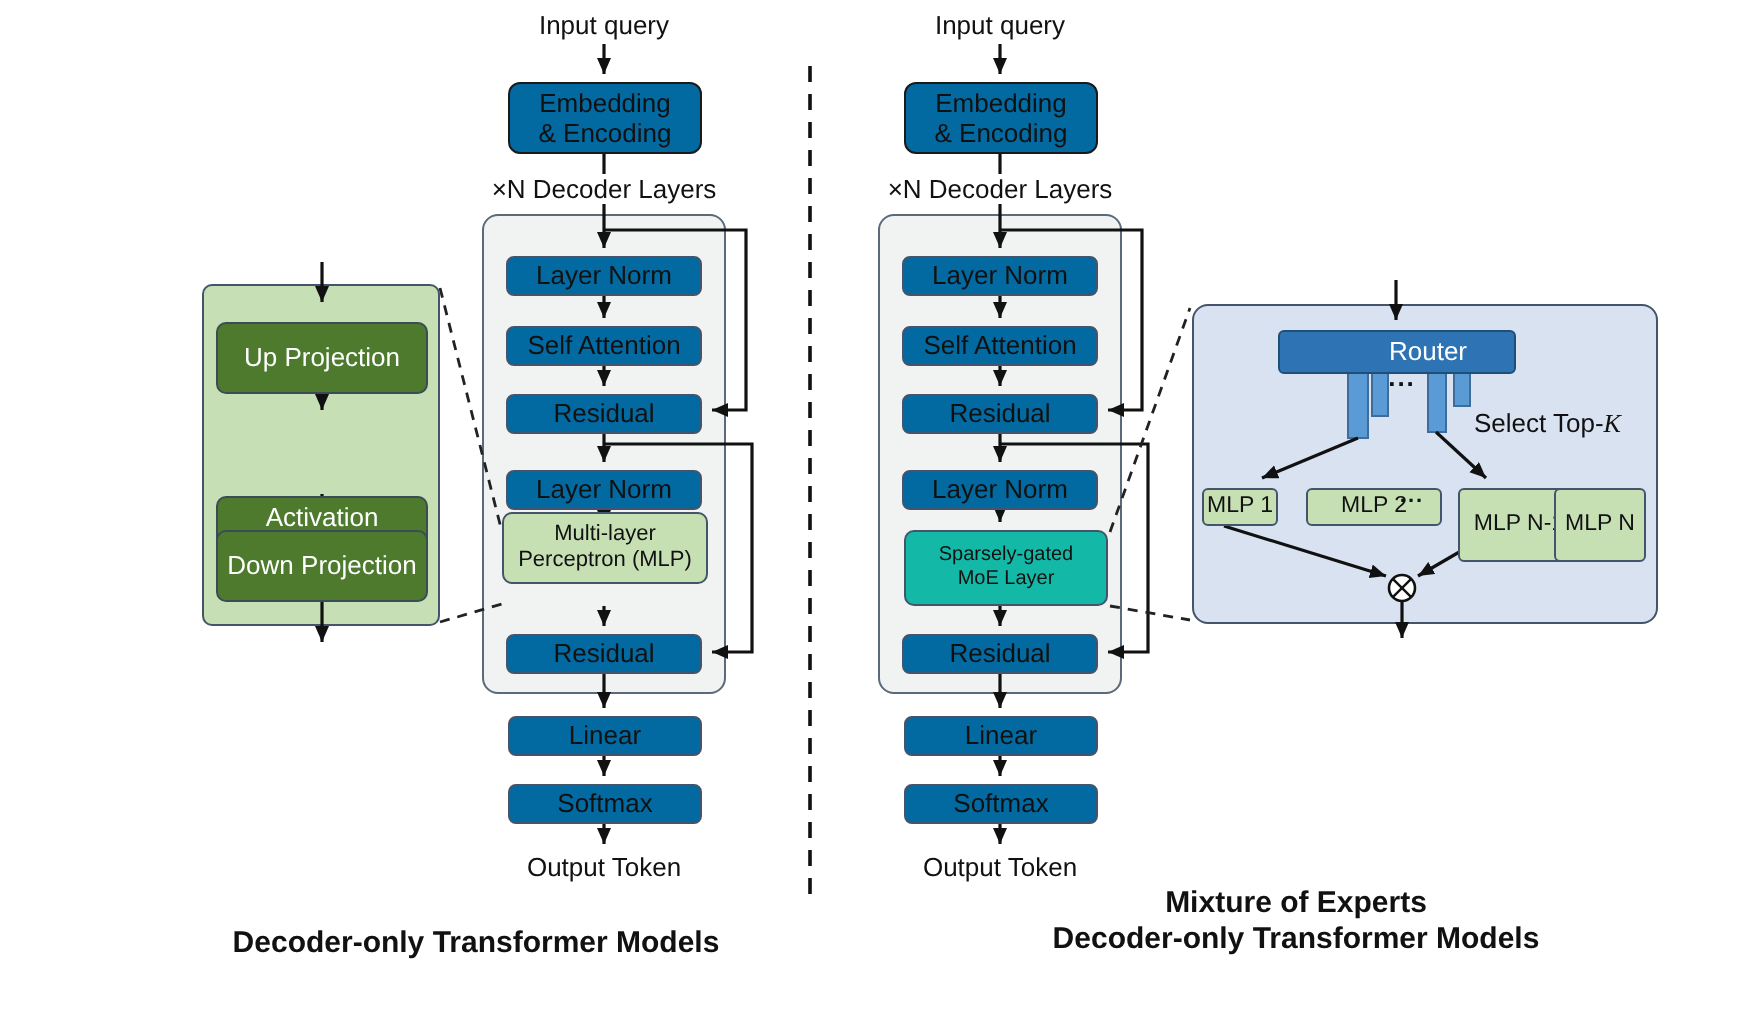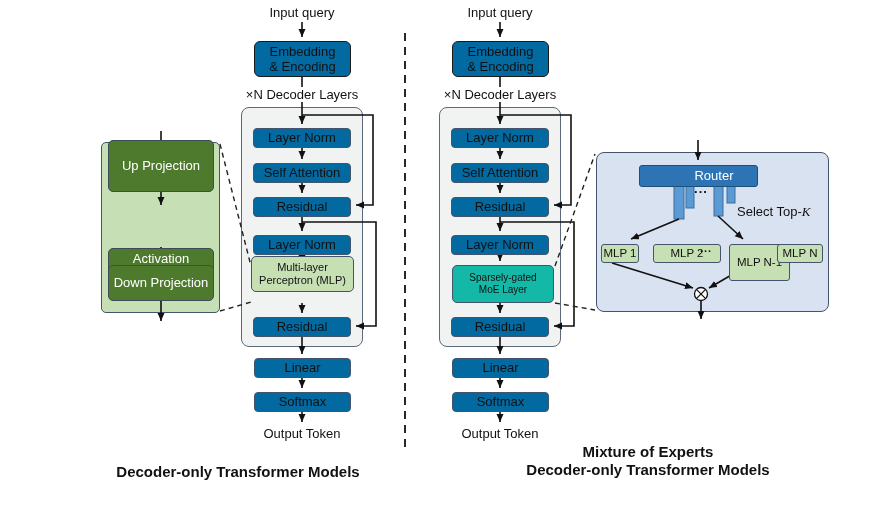--- a/index.html
+++ b/index.html
@@ -120,21 +120,21 @@
   <div class="node" style="left:253px;top:197px;width:98px;height:20px;">Residual</div>
   <div class="node" style="left:253px;top:235px;width:98px;height:20px;">Layer Norm</div>
   <div class="node node-light-green" style="left:251px;top:256px;width:103px;height:36px;font-size:11px;">Multi-layer
 Perceptron (MLP)</div>
   <div class="node" style="left:253px;top:317px;width:98px;height:20px;">Residual</div>
   <div class="node" style="left:254px;top:358px;width:97px;height:20px;">Linear</div>
   <div class="node" style="left:254px;top:392px;width:97px;height:20px;">Softmax</div>
   <div class="lbl" style="left:247px;top:427px;width:110px;">Output Token</div>
   <div class="caption" style="left:88px;top:463px;width:300px;">Decoder-only Transformer Models</div>
 
-  <div class="node node-dark-green" style="left:108px;top:140px;width:106px;height:52px;">Up Projection</div>
+  <div class="node node-dark-green" style="left:108px;top:161px;width:106px;height:36px;">Up Projection</div>
   <div class="node node-dark-green" style="left:108px;top:210px;width:106px;height:37px;margin-top:38px;">Activation
 Function</div>
   <div class="node node-dark-green" style="left:108px;top:265px;width:106px;height:36px;">Down Projection</div>
 
   <div class="lbl" style="left:450px;top:6px;width:100px;">Input query</div>
   <div class="node node-io" style="left:452px;top:41px;width:97px;height:36px;">Embedding
 &amp; Encoding</div>
   <div class="lbl" style="left:438px;top:88px;width:124px;">×N Decoder Layers</div>
   <div class="node" style="left:451px;top:128px;width:98px;height:20px;">Layer Norm</div>
   <div class="node" style="left:451px;top:163px;width:98px;height:20px;">Self Attention</div>
@@ -149,15 +149,15 @@
   <div class="caption" style="left:498px;top:443px;width:300px;">Mixture of Experts</div>
   <div class="caption" style="left:498px;top:461px;width:300px;">Decoder-only Transformer Models</div>
 
   <div class="node node-router" style="left:639px;top:165px;width:119px;height:22px;padding-left:31px;">Router</div>
   <div class="lbl dots" style="left:693px;top:182px;width:16px;font-size:13px;">...</div>
   <div class="lbl" style="left:737px;top:205px;width:80px;text-align:left;"><span>Select Top-</span><span class="kital">K</span></div>
   <div class="node node-expert" style="left:601px;top:244px;width:38px;height:19px;">MLP 1</div>
   <div class="node node-expert" style="left:653px;top:244px;width:68px;height:19px;text-align:center;">MLP 2</div>
   <div class="lbl dots" style="left:699px;top:242px;width:14px;font-size:11px;">...</div>
   <div class="node node-expert" style="left:729px;top:244px;width:61px;height:37px;">MLP N-1</div>
-  <div class="node node-expert" style="left:777px;top:244px;width:46px;height:19px;">MLP N</div>
+  <div class="node node-expert" style="left:777px;top:244px;width:46px;height:37px;">MLP N</div>
 
 </div>
 
 </body></html>

